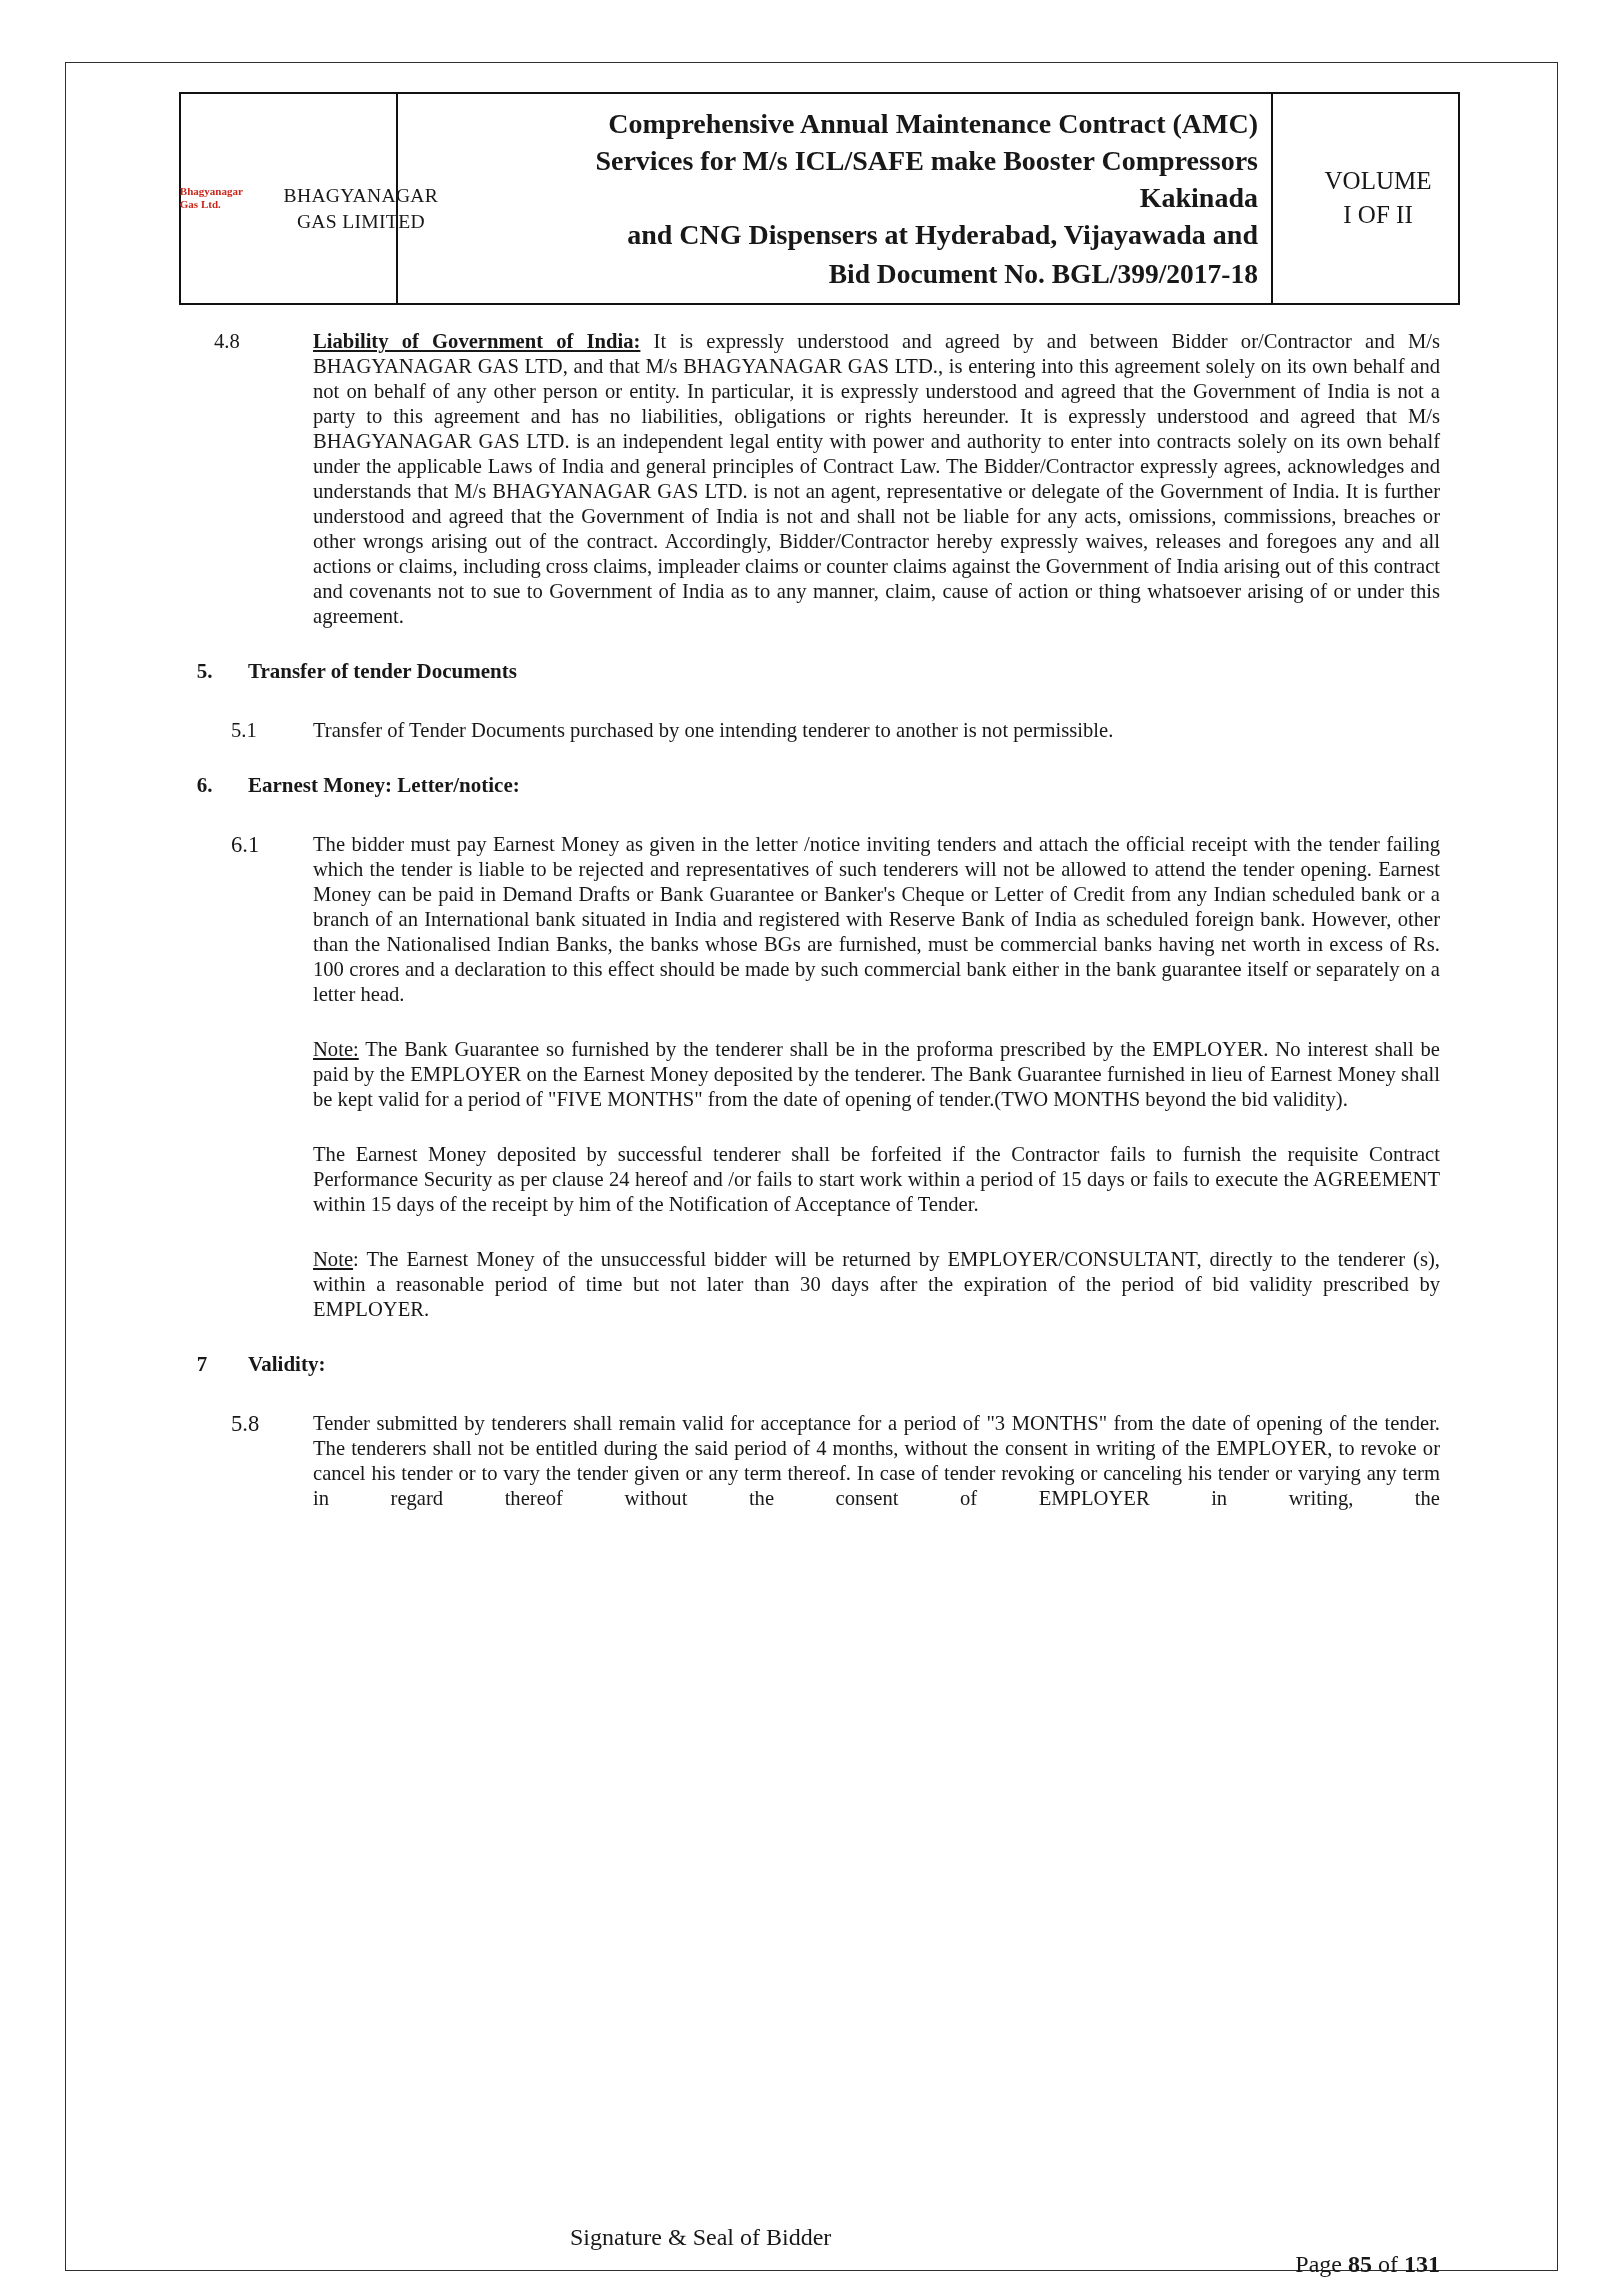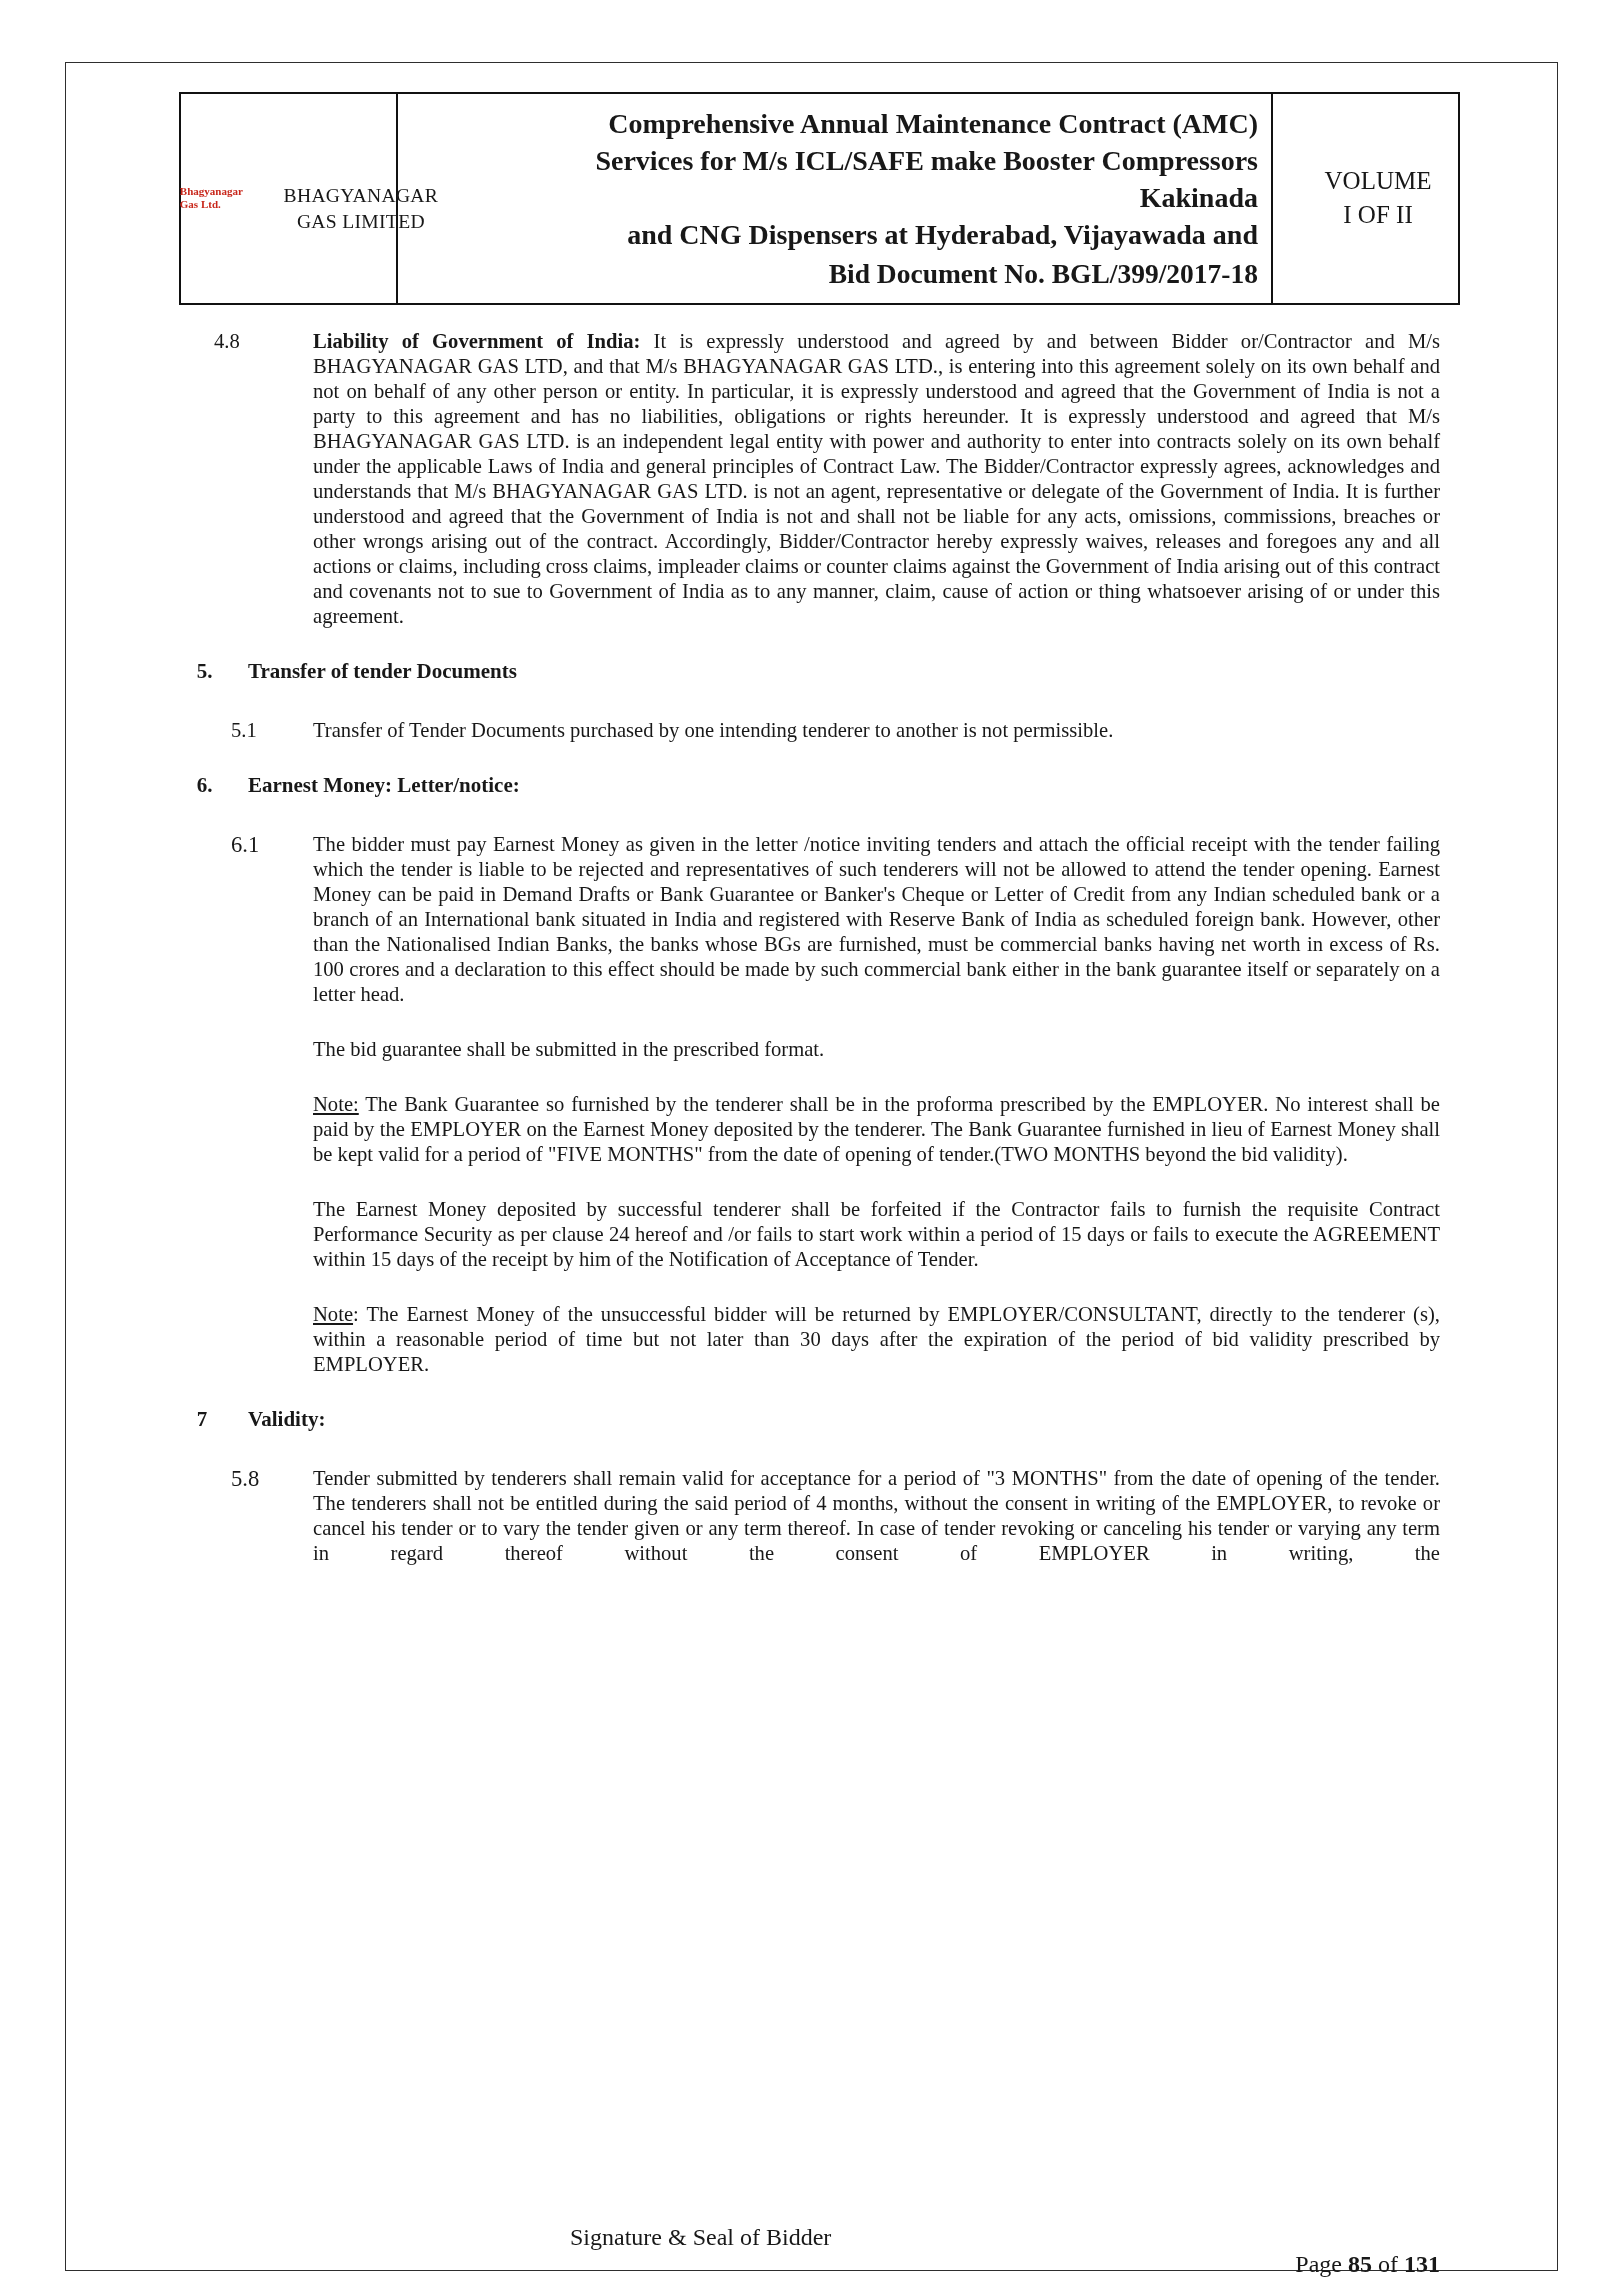--- a/index.html
+++ b/index.html
@@ -45,21 +45,21 @@
   .para { display:flex; margin:0 0 30px 0; }
   .pnum { flex:0 0 134px; padding-left:35px; }
   .pnum.n51 { padding-left:52px; }
   .pnum.lg { padding-left:52px; font-size:22.6px; }
   .ptext { flex:1; text-align:justify; }
   .justify-all { text-align-last:justify; }
   .heading { display:flex; font-weight:bold; font-size:21px; margin:6.5px 0 34px 0; }
   .hnum { flex:0 0 69px; padding-left:17.7px; }
   .plain { margin:0 0 30px 134px; text-align:justify; }
   .ul { text-decoration:underline; }
-  .lead { font-weight:bold; }
+  .lead { font-weight:bold; text-decoration:underline; }
   
   .footer {
     position:absolute; left:179px; top:2224px; width:1261px;
     display:flex; align-items:baseline; font-size:24px;flex-direction:column;
   }
   .sig { margin-left:391px; }
   .page-info { margin-left:auto; }
   .page-info b { font-weight:bold; }
 </style>
 </head>
@@ -138,21 +138,20 @@
   <div class="heading">
     <span class="hnum">6.</span>
     <span>Earnest Money: Letter/notice:</span>
   </div>
 
   <div class="para">
     <span class="pnum lg">6.1</span>
     <p class="ptext">The bidder must pay Earnest Money as given in the letter /notice  inviting tenders and attach the official receipt with the tender failing which the tender is liable to be rejected and representatives of such tenderers will not be allowed to attend the tender opening. Earnest Money can be paid in Demand Drafts or Bank Guarantee or Banker's Cheque or Letter of Credit from any Indian scheduled bank or a branch of an International bank situated in India and registered with Reserve Bank of India as scheduled foreign bank. However, other than the Nationalised Indian Banks, the banks whose BGs are furnished, must be commercial banks having net worth in excess of Rs. 100 crores and a declaration to this effect should be made by such commercial bank either in the bank guarantee itself or separately on a letter head.</p>
   </div>
 
-  <p class="plain">The bid guarantee shall be submitted in the prescribed format.</p>
 
   <p class="plain"><span class="ul">Note:</span><span> The Bank Guarantee so furnished by the tenderer shall be in the proforma prescribed by the EMPLOYER. No interest shall be paid by the EMPLOYER on the Earnest Money deposited by the tenderer. The Bank Guarantee furnished in lieu of Earnest Money shall be kept valid for a period of "FIVE MONTHS" from the date of opening of tender.(TWO MONTHS beyond the bid validity).</span></p>
 
   <p class="plain">The Earnest Money deposited by successful tenderer shall be forfeited if the Contractor fails to furnish the requisite Contract Performance Security as per clause 24 hereof and /or fails to start work within a period of 15 days or fails to execute the AGREEMENT within 15 days of the receipt by him of the Notification of Acceptance of Tender.</p>
 
   <p class="plain"><span class="ul">Note</span><span>: The Earnest Money of the unsuccessful bidder will be returned by EMPLOYER/CONSULTANT, directly to the tenderer (s), within a reasonable period of time but not later than 30 days after the expiration of the period of bid validity prescribed by EMPLOYER.</span></p>
 
   <div class="heading">
     <span class="hnum">7</span>
     <span>Validity:</span>

